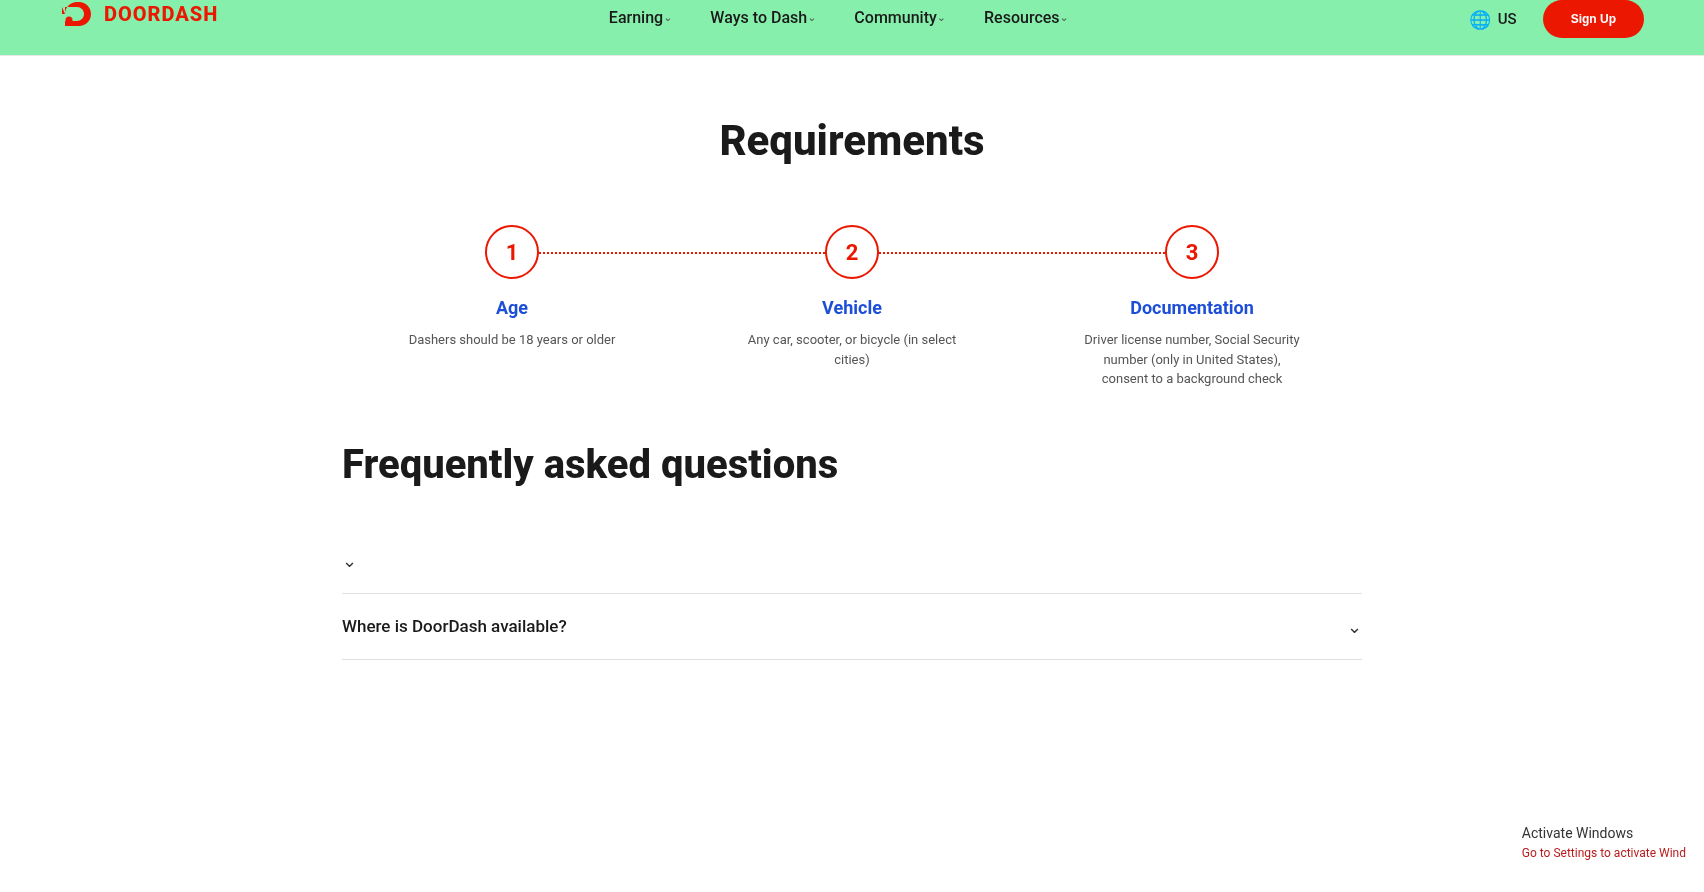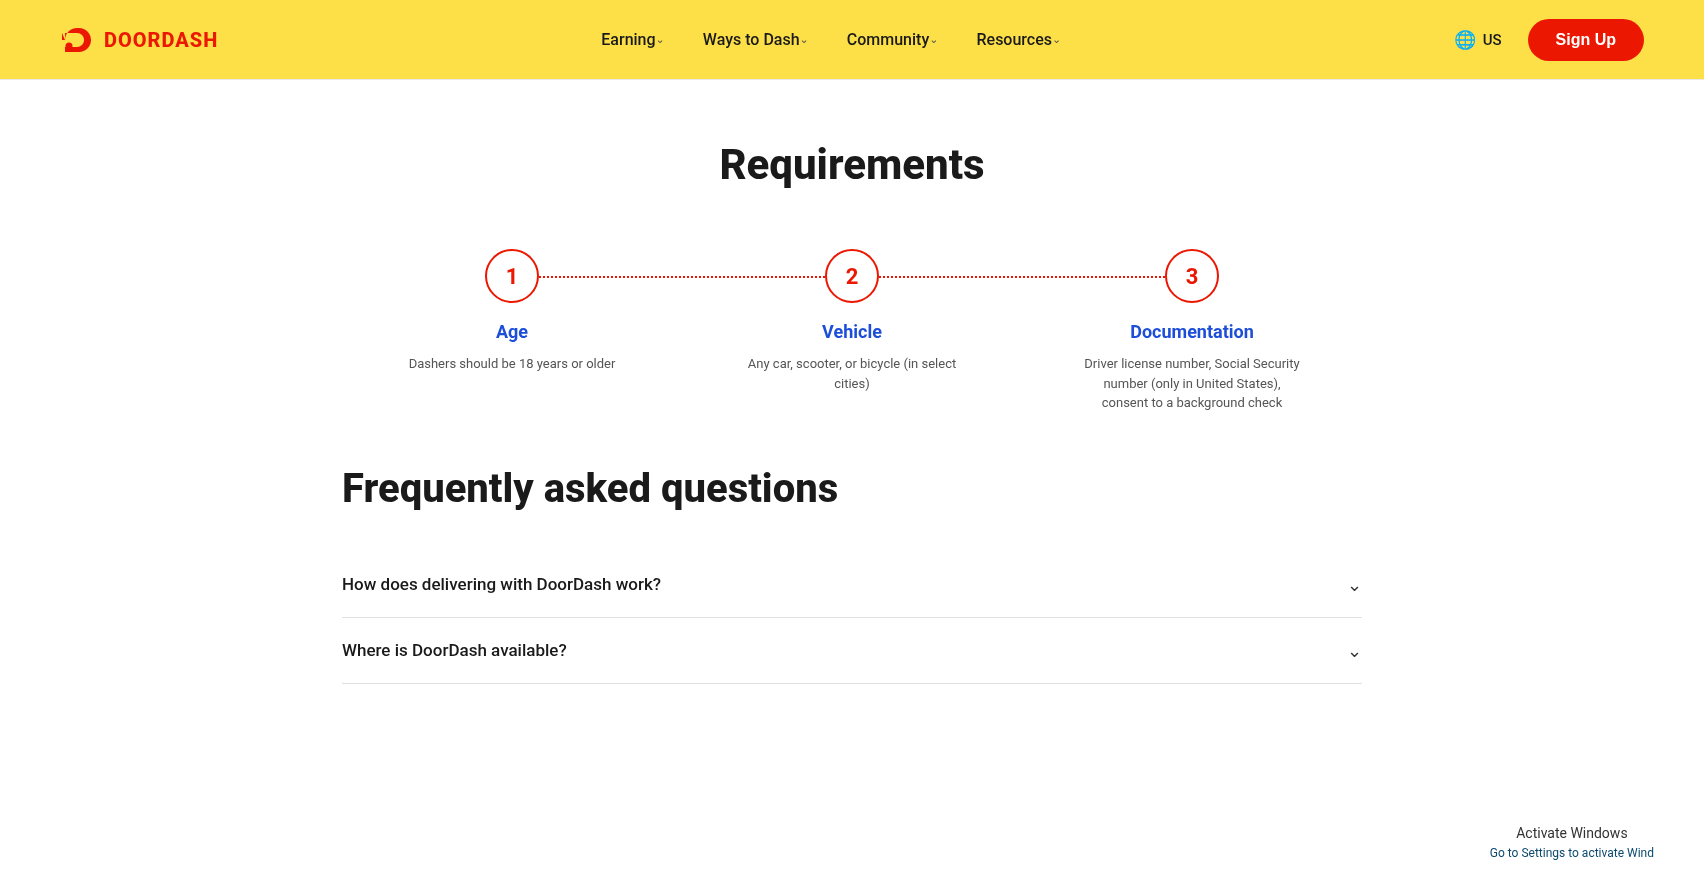--- a/index.html
+++ b/index.html
@@ -10,26 +10,26 @@
 
     body {
       font-family: -apple-system, BlinkMacSystemFont, 'Segoe UI', Roboto, sans-serif;
       background: #ffffff;
       color: #1a1a1a;
     }
 
     
     header {
       display: flex;
-      align-items: center;
+      align-items: flex-start;
       justify-content: space-between;
       padding: 0 60px;
-      height: 80px;
+      height: 56px;
       border-bottom: 1px solid #e8e8e8;
-      background: #fde047;
+      background: #86efac;
     }
 
     .logo-area {
       display: flex;
       align-items: center;
       gap: 8px;
       cursor: pointer;
     }
 
     .logo-text {
@@ -85,21 +85,21 @@
     .globe-icon {
       font-size: 18px;
     }
 
     .signup-btn {
       background: #eb1700;
       color: #fff;
       border: none;
       border-radius: 30px;
       padding: 12px 28px;
-      font-size: 16px;
+      font-size: 12px;
       font-weight: 700;
       cursor: pointer;
       transition: background 0.15s;
     }
 
     
     main {
       max-width: 1100px;
       margin: 0 auto;
       padding: 60px 40px 40px;
@@ -216,39 +216,39 @@
     .faq-chevron {
       font-size: 18px;
       color: #333;
       font-weight: 300;
     }
 
     
     .windows-activate {
       position: fixed;
       bottom: 20px;
-      right: 36px;
+      right: 4px;
       background: rgba(255,255,255,0.85);
       padding: 10px 14px;
       font-size: 13px;
       color: #555;
       border-radius: 4px;
-      text-align: center;
+      text-align: left;
       line-height: 1.5;
       pointer-events: none;
     }
 
     .windows-activate .line1 {
       font-size: 14px;
       color: #333;
     }
 
     .windows-activate .line2 {
       font-size: 12px;
-      color: #0c4a6e;
+      color: #b91c1c;
     }
   </style>
 </head>
 <body>
 
 <header>
   <div class="logo-area">
 
     <svg width="36" height="28" viewBox="0 0 36 28" fill="none" xmlns="http://www.w3.org/2000/svg">
       <path d="M5 14C5 7.373 10.373 2 17 2h2C25.627 2 31 7.373 31 14s-5.373 12-12 12H5v-5h12c3.866 0 7-3.134 7-7s-3.134-7-7-7H5v7H2v-7z" fill="#eb1700"></path>
@@ -318,21 +318,20 @@
         <p class="step-description">Driver license number, Social Security number (only in United States), consent to a background check</p>
       </div>
 
     </div>
   </section>
 
   <section class="faq-section">
     <h2 class="faq-title">Frequently asked questions</h2>
     <ul class="faq-list">
       <li class="faq-item">
-        <span class="faq-question">How does delivering with DoorDash work?</span>
         <span class="faq-chevron">⌄</span>
       </li>
       <li class="faq-item">
         <span class="faq-question">Where is DoorDash available?</span>
         <span class="faq-chevron">⌄</span>
       </li>
     </ul>
   </section>
 
 </main>

